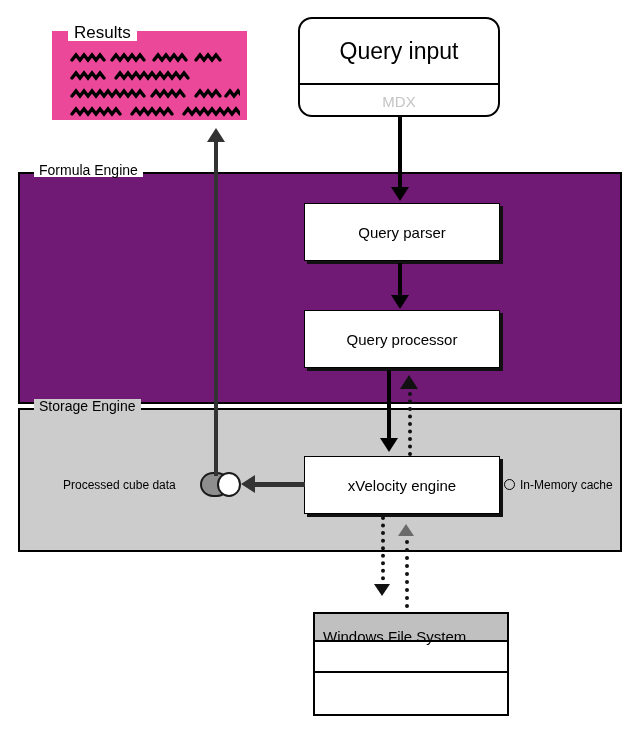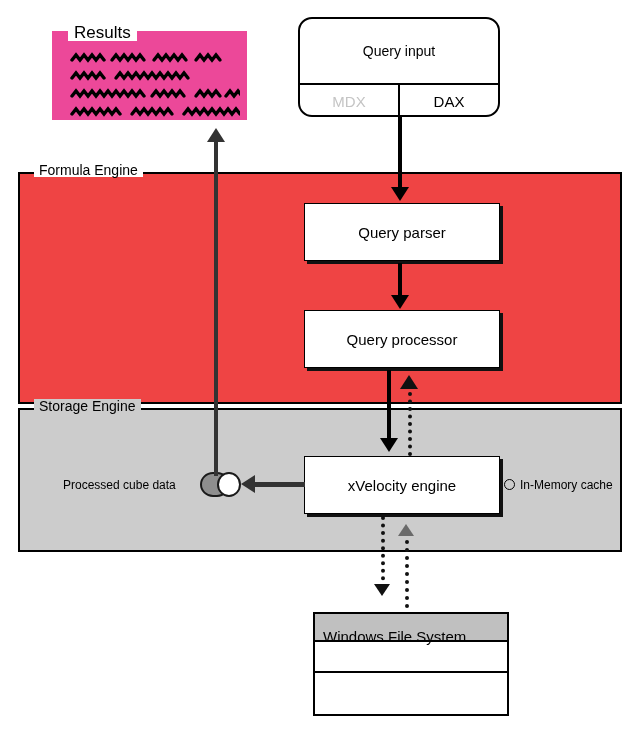--- a/index.html
+++ b/index.html
@@ -67,21 +67,21 @@
     border: 2px solid #000000;
     border-radius: 14px;
     box-sizing: border-box;
     overflow: hidden;
   }
   .query-input-title {
     height: 64px;
     display: flex;
     align-items: center;
     justify-content: center;
-    font-size: 14px;
+    font-size: 23px;
     color: #000000;
   }
   .query-input-tabs {
     display: flex;
     height: 33px;
     border-top: 2px solid #000000;
   }
   .qi-tab {
     flex: 1;
     display: flex;
@@ -224,21 +224,21 @@
     border-left: 8px solid transparent;
     border-right: 8px solid transparent;
     border-top: 12px solid #111111;
   }
 </style>
 </head>
 <body>
 
 <div id="canvas">
 
-  <div class="panel" style="left:18px; top:172px; width:604px; height:232px; background:#ef4444;">
+  <div class="panel" style="left:18px; top:172px; width:604px; height:232px; background:#701a75;">
     <div class="panel-label-mask" style="background: rgb(255, 255, 255); width: 109px; left: 14px;"></div>
     <div class="panel-label" style="background:#ffffff;">Formula Engine</div>
   </div>
 
   <div class="panel" style="left:18px; top:408px; width:604px; height:144px; background:#cccccc;">
     <div class="panel-label-mask" style="background: rgb(204, 204, 204); width: 107px; left: 14px;"></div>
     <div class="panel-label" style="background:#cccccc;">Storage Engine</div>
   </div>
 
   <div class="results-box" style="left:52px; top:31px; width:195px; height:89px;">
@@ -281,21 +281,20 @@
           </g>
         </svg>
       </div>
     </div>
   </div>
 
   <div class="query-input" style="left:298px; top:17px; width:202px; height:100px;">
     <div class="query-input-title">Query input</div>
     <div class="query-input-tabs">
       <div class="qi-tab disabled">MDX</div>
-      <div class="qi-tab active">DAX</div>
     </div>
   </div>
 
   <div class="procbox" style="left:304px; top:203px; width:196px; height:58px;">
     <span>Query parser</span>
   </div>
 
   <div class="procbox" style="left:304px; top:310px; width:196px; height:58px;">
     <span>Query processor</span>
   </div>

